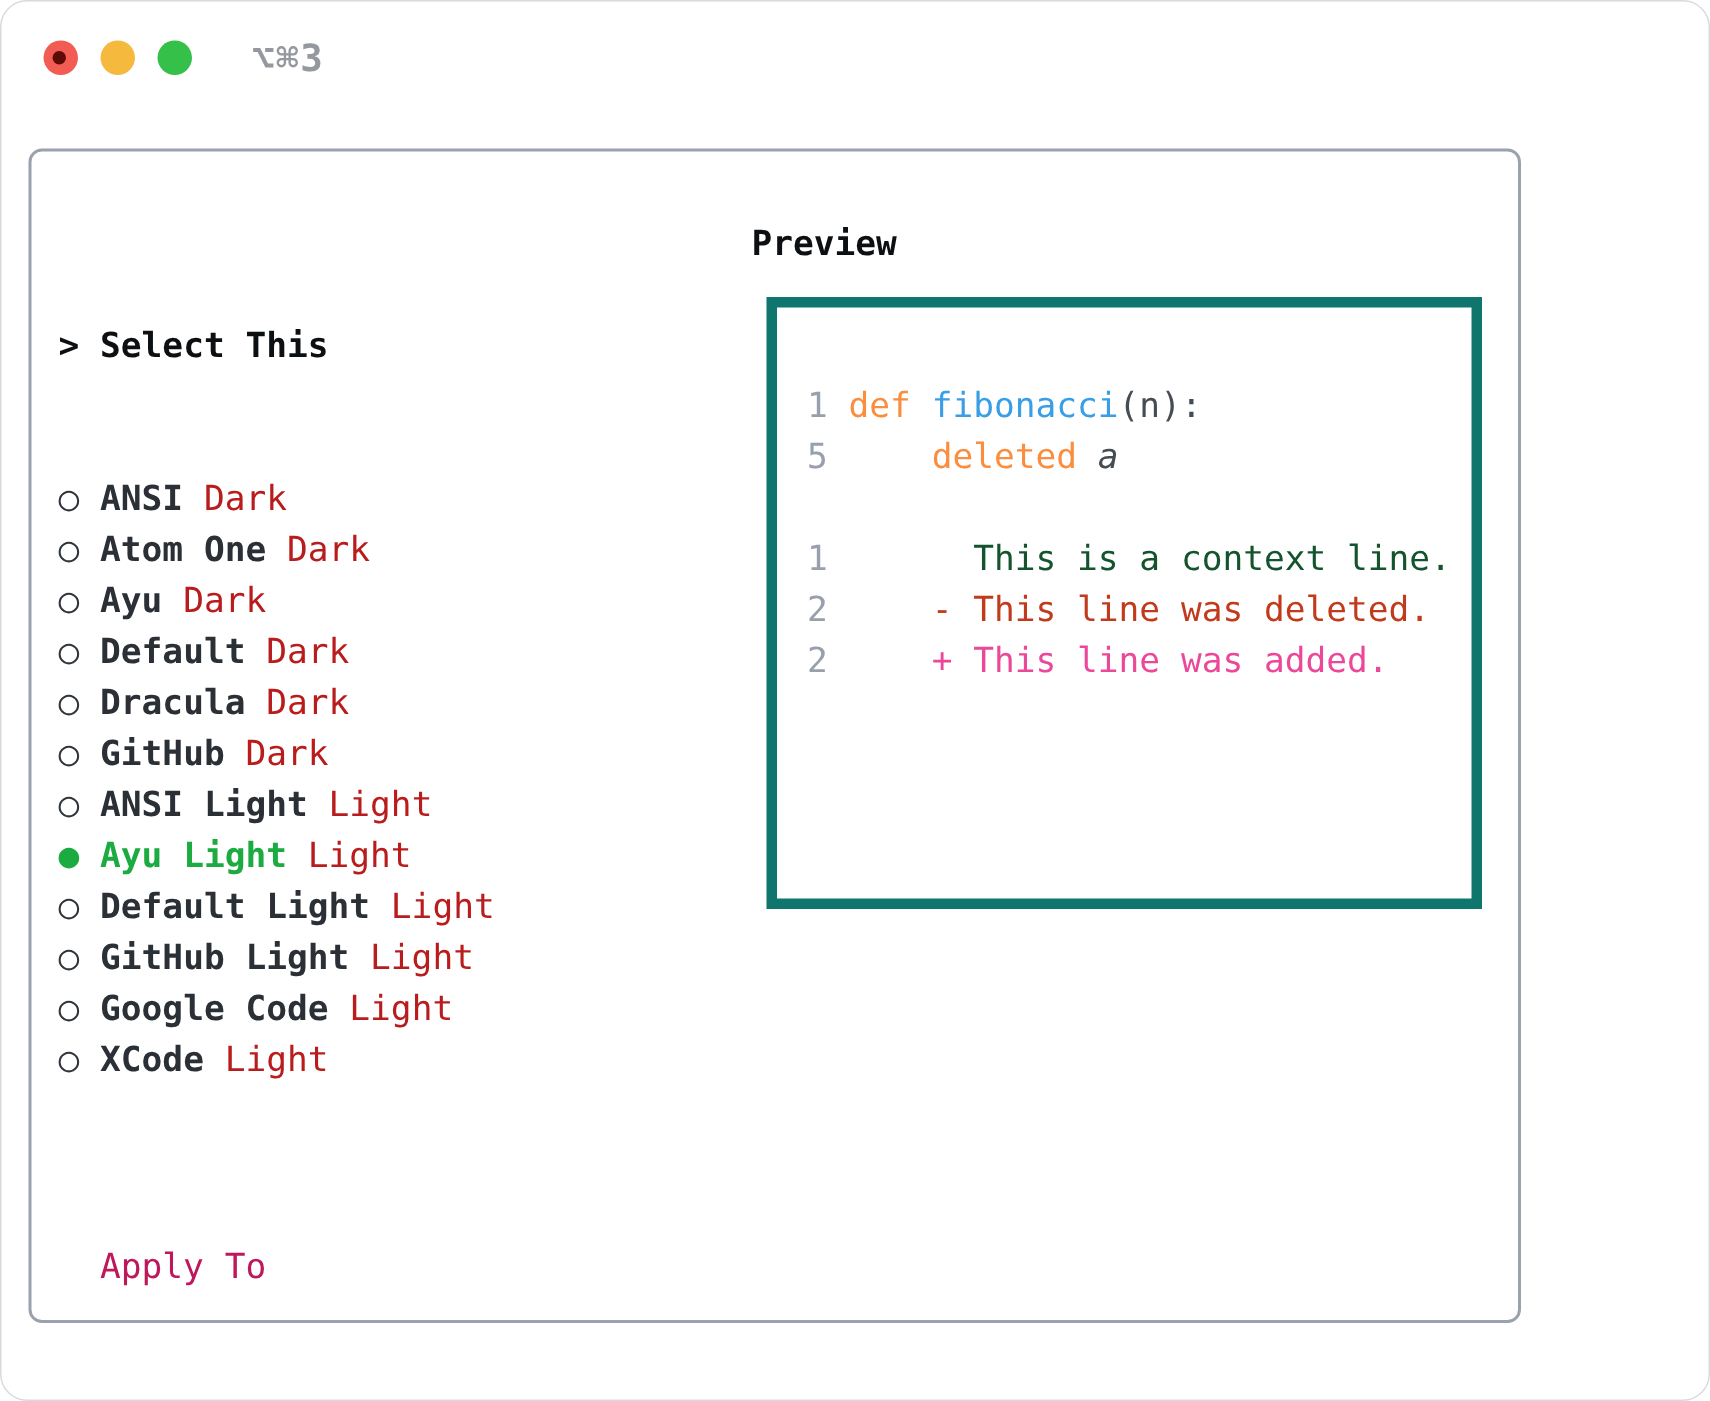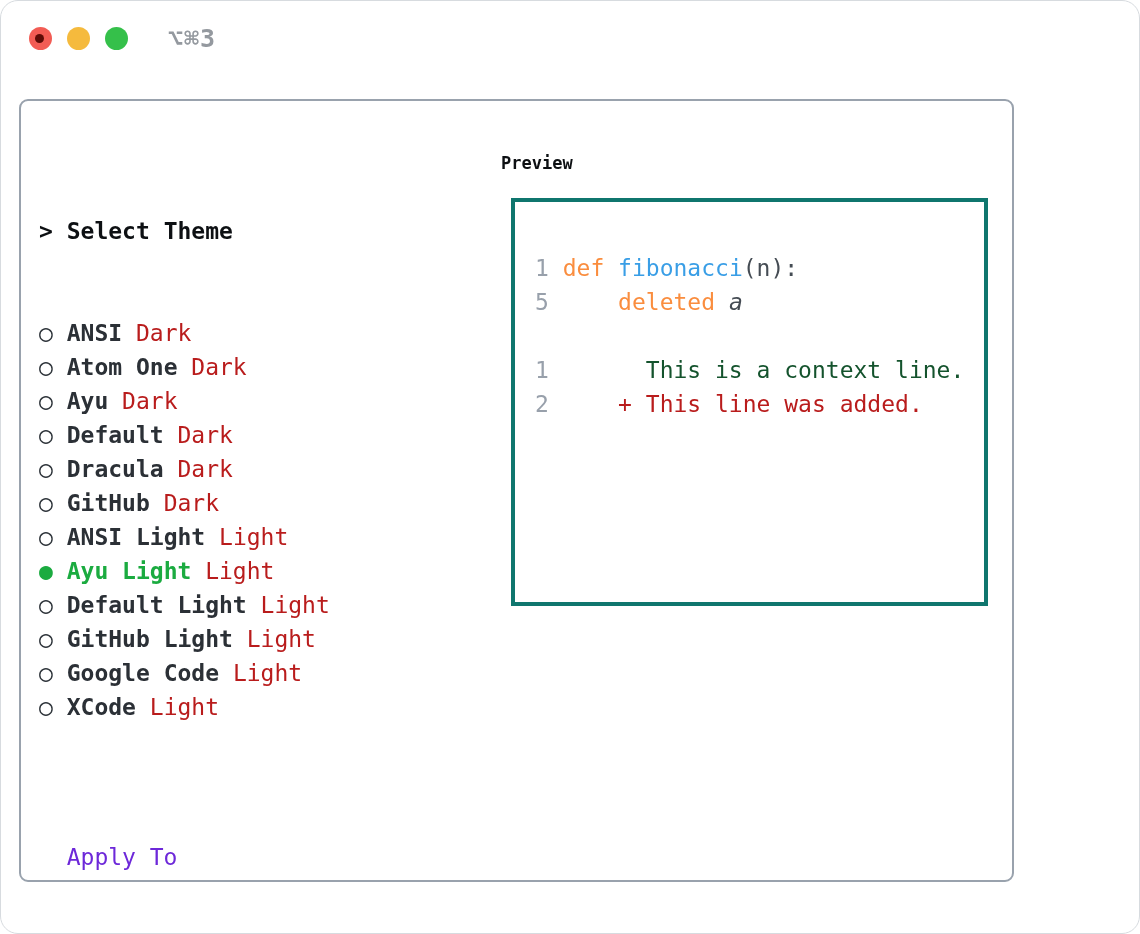--- a/index.html
+++ b/index.html
@@ -39,78 +39,79 @@
     position:absolute;left:18px;top:45px;width:450px;
     font-size:23px;line-height:34px;white-space:pre;color:#2b3036;
   }
   .row{white-space:pre;}
   .list-header{font-weight:bold;color:#0d1013;}
   .marker{color:#2f353b;}
   .marker.sel{color:#1bab40;}
   .item-label{color:#2b3036;font-weight:bold;}
   .item-label.sel{color:#1bab40;}
   .variant{color:#b91c1c;}
-  .apply-header{color:#6d28d9;margin-top:48px;}
+  .apply-header{color:#be185d;margin-top:36px;}
   
   .right-col{position:absolute;left:480px;top:45px;width:500px;}
   .preview-header{
-    font-size:17px;line-height:34px;font-weight:bold;color:#0d1013;
+    font-size:23px;line-height:34px;font-weight:bold;color:#0d1013;
   }
   .preview-box{
     margin-left:10px;margin-top:18px;width:477px;height:408px;
-    border:4px solid #0f766e;box-sizing:border-box;
+    border:7px solid #0f766e;box-sizing:border-box;
     padding:49px 10px 0 20px;background:#ffffff;
   }
   .cline,.dline,.blank-line{
     font-size:23px;line-height:34px;white-space:pre;height:34px;
   }
   .lnum{color:#98a0ab;}
   .tok-k{color:#fa8d3e;}
   .tok-f{color:#399ee6;}
   .tok-n{color:#a37acc;}
   .tok-b{color:#f07171;}
   .tok-p{color:#454c54;}
   .tok-v{color:#454c54;font-style:italic;}
   .d-context{color:#14532d;}
   .d-deleted{color:#c23a1c;}
-  .d-added{color:#b91c1c;}
+  .d-added{color:#ec4899;}
 </style>
 </head>
 <body>
 
 <div class="window">
 
   <div class="titlebar">
     <span class="tl red">
         <span class="dot"></span>
       </span>
     <span class="tl yellow"></span>
     <span class="tl green"></span>
     <span class="shortcut">⌥⌘3</span>
   </div>
 
   <div class="panel">
 
     <div class="left-col">
-      <div class="row list-header"><span class="prompt">&gt; </span><span>Select Theme</span></div>
+      <div class="row list-header"><span class="prompt">&gt; </span><span>Select This</span></div>
       <div id="theme-list"><div class="row"><span class="marker">○ </span><span class="item-label">ANSI</span><span class="variant"> Dark</span></div><div class="row"><span class="marker">○ </span><span class="item-label">Atom One</span><span class="variant"> Dark</span></div><div class="row"><span class="marker">○ </span><span class="item-label">Ayu</span><span class="variant"> Dark</span></div><div class="row"><span class="marker">○ </span><span class="item-label">Default</span><span class="variant"> Dark</span></div><div class="row"><span class="marker">○ </span><span class="item-label">Dracula</span><span class="variant"> Dark</span></div><div class="row"><span class="marker">○ </span><span class="item-label">GitHub</span><span class="variant"> Dark</span></div><div class="row"><span class="marker">○ </span><span class="item-label">ANSI Light</span><span class="variant"> Light</span></div><div class="row"><span class="marker sel">● </span><span class="item-label sel">Ayu Light</span><span class="variant"> Light</span></div><div class="row"><span class="marker">○ </span><span class="item-label">Default Light</span><span class="variant"> Light</span></div><div class="row"><span class="marker">○ </span><span class="item-label">GitHub Light</span><span class="variant"> Light</span></div><div class="row"><span class="marker">○ </span><span class="item-label">Google Code</span><span class="variant"> Light</span></div><div class="row"><span class="marker">○ </span><span class="item-label">XCode</span><span class="variant"> Light</span></div></div>
       <div class="row apply-header">  Apply To</div>
       <div id="apply-list"><div class="row"></div></div>
       
     </div>
 
     <div class="right-col">
       <div class="preview-header">Preview</div>
       <div class="preview-box">
         <div id="code-lines">
             <div class="cline"><span class="lnum">1 </span><span class="tok-k">def</span><span class="tok-p"> </span><span class="tok-f">fibonacci</span><span class="tok-p">(n):</span></div>
             <div class="cline"><span class="lnum">5 </span><span class="tok-p">    </span><span class="tok-k">deleted</span><span class="tok-p"> </span><span class="tok-v">a</span></div>
           </div>
         <div class="blank-line"> </div>
         <div id="diff-lines">
             <div class="dline"><span class="lnum">1     </span><span class="d-context">  This is a context line.</span></div>
+            <div class="dline"><span class="lnum">2     </span><span class="d-deleted">- This line was deleted.</span></div>
             <div class="dline"><span class="lnum">2     </span><span class="d-added">+ This line was added.</span></div>
           </div>
       </div>
     </div>
 
   </div>
 </div>
 
 </body></html>

